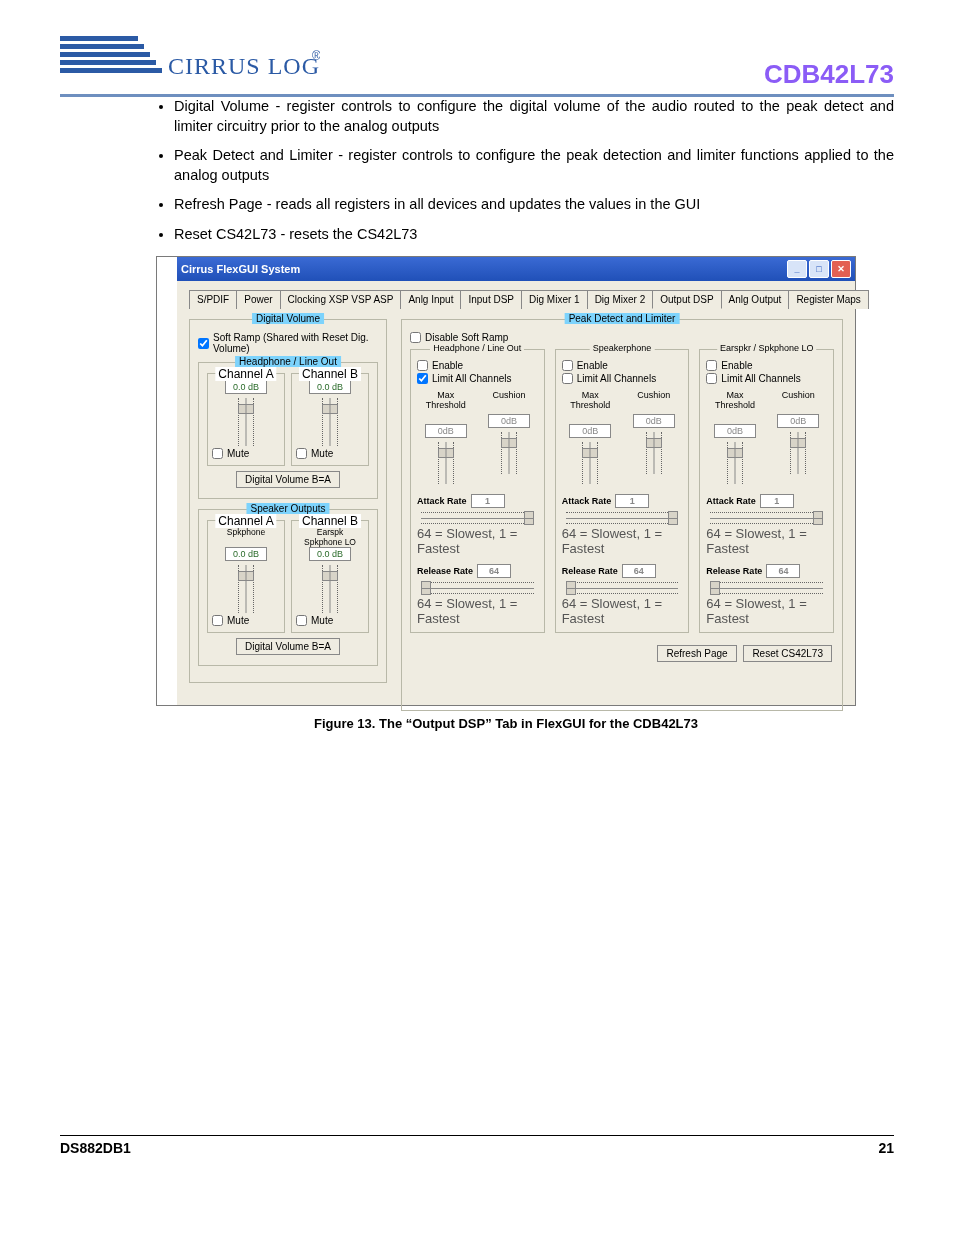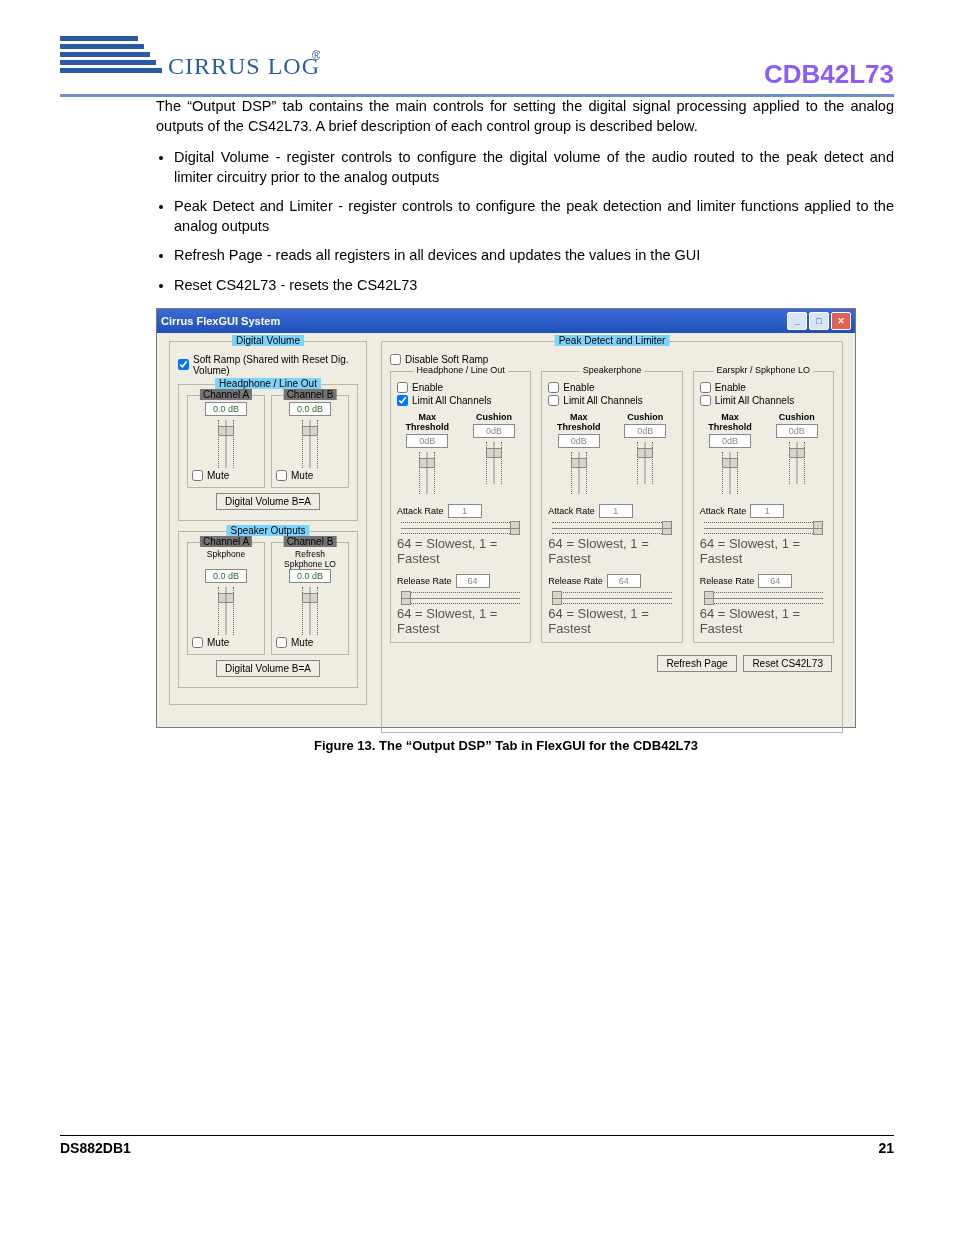--- a/index.html
+++ b/index.html
@@ -56,20 +56,21 @@
   }
   ul.bullets li { margin-bottom: 10px; text-align: justify; }
   .figure-wrap {
     margin: 8px 0 0 96px;
     width: 700px;
   }
   .win {
     border: 1px solid #7a7a7a;
     font-family: Tahoma, Arial, sans-serif;
     font-size: 10px;
+    padding-left: 20px;
   }
   .titlebar {
     background: linear-gradient(#3a6ad4, #2050b8);
     color: #fff;
     font-weight: bold;
     padding: 3px 4px;
     display: flex;
     justify-content: space-between;
     align-items: center;
     font-size: 11px;
@@ -157,21 +158,21 @@
   }
   .chan-box {
     border: 1px solid #b8b8a8;
     padding: 6px 4px 4px 4px;
     position: relative;
     width: 70px;
     text-align: center;
   }
   .chan-box .legend {
     position: absolute; top: -7px; left: 50%; transform: translateX(-50%);
-    background: #737373; padding: 0 3px; font-size: 10px; white-space: nowrap;
+    background: #ffffff; padding: 0 3px; font-size: 12px; white-space: nowrap;
   }
   .val-field {
     display: inline-block;
     border: 1px solid #888;
     background: #fff;
     color: #2a6b2a;
     font-size: 9px;
     padding: 1px 4px;
     min-width: 32px;
     text-align: center;
@@ -225,21 +226,21 @@
     position: absolute; top: -7px; left: 50%; transform: translateX(-50%);
     background: #efece1; padding: 0 3px; font-size: 9px; white-space: nowrap;
   }
   .pd-pair {
     display: flex;
     gap: 6px;
     margin-top: 6px;
     justify-content: space-around;
   }
   .pd-col-item { text-align: center; width: 50%; }
-  .pd-label { font-size: 9px; margin-bottom: 2px; font-weight: bold; }
+  .pd-label { font-size: 9px; margin-bottom: 14px; }
   .slider-h {
     height: 10px;
     border-top: 1px dotted #666;
     border-bottom: 1px dotted #666;
     position: relative;
     margin: 4px 4px 2px 4px;
   }
   .slider-h::after {
     content: '';
     position: absolute;
@@ -250,20 +251,21 @@
   .thumb-h {
     position: absolute; top: -2px; left: 0;
     width: 8px; height: 12px;
     background: #d8d4c8;
     border: 1px solid #888;
   }
   .rate-row {
     display: flex; align-items: center; gap: 4px;
     margin-top: 8px;
     font-size: 9px;
+    font-weight: bold;
   }
   .rate-row .val-field { min-width: 24px; }
   .hint { font-size: 13px; color: #555; margin-top: 1px; }
   .bottom-btns {
     text-align: right;
     margin-top: 10px;
   }
   .figure-caption {
     text-align: center;
     font-weight: bold;
@@ -299,40 +301,51 @@
           <path d="M0 6 Q44 -6 78 6 L78 43 Q44 55 0 43 Z" fill="none"></path>
         </g>
         <text x="108" y="44" font-family="Georgia, 'Times New Roman'" font-size="24" fill="#2b5aa5" letter-spacing="1">CIRRUS LOGIC</text>
         <text x="252" y="30" font-size="12" fill="#2b5aa5">®</text>
       </svg>
     </div>
     <div class="product-code">CDB42L73</div>
   </div>
 
 
-  <p class="body-text">The “Output DSP” tab contains the main controls for setting the digital signal processing applied to the analog outputs of the CS42L73. A brief description of each control group is described below.</p>
 
   <ul class="bullets">
     <li>Digital Volume - register controls to configure the digital volume of the audio routed to the peak detect and limiter circuitry prior to the analog outputs</li>
     <li>Peak Detect and Limiter - register controls to configure the peak detection and limiter functions applied to the analog outputs</li>
     <li>Refresh Page - reads all registers in all devices and updates the values in the GUI</li>
     <li>Reset CS42L73 - resets the CS42L73</li>
   </ul>
 
   <div class="figure-wrap">
     <div class="win">
       <div class="titlebar">
         <span>Cirrus FlexGUI System</span>
         <div class="win-btns">
           <div class="win-btn">_</div>
           <div class="win-btn">□</div>
           <div class="win-btn close">✕</div>
         </div>
       </div>
       <div class="client">
+        <div class="tabstrip">
+          <div class="tab">S/PDIF</div>
+          <div class="tab">Power</div>
+          <div class="tab">Clocking XSP VSP ASP</div>
+          <div class="tab">Anlg Input</div>
+          <div class="tab">Input DSP</div>
+          <div class="tab">Dig Mixer 1</div>
+          <div class="tab">Dig Mixer 2</div>
+          <div class="tab active">Output DSP</div>
+          <div class="tab">Anlg Output</div>
+          <div class="tab">Register Maps</div>
+        </div>
 
         <div class="panels">
 
           <div class="dv-col">
             <div class="groupbox center-legend">
               <span class="legend">Digital Volume</span>
               <label class="chk">
                 <input type="checkbox" checked="" style="">
                 <span>Soft Ramp (Shared with Reset Dig. Volume)</span>
               </label>
@@ -379,21 +392,21 @@
                     <div class="slider-v">
                         <div class="thumb"></div>
                       </div>
                     <label class="chk mute-row">
                         <input type="checkbox" style="">
                         <span>Mute</span>
                       </label>
                   </div>
                   <div class="chan-box">
                     <span class="legend">Channel B</span>
-                    <div style="font-size:8.5px;">Refresh</div>
+                    <div style="font-size:8.5px;">Earspk</div>
                     <div style="font-size:8.5px;">Spkphone LO</div>
                     <span class="val-field">0.0 dB</span>
                     <div class="slider-v">
                         <div class="thumb"></div>
                       </div>
                     <label class="chk mute-row">
                         <input type="checkbox" style="">
                         <span>Mute</span>
                       </label>
                   </div>

